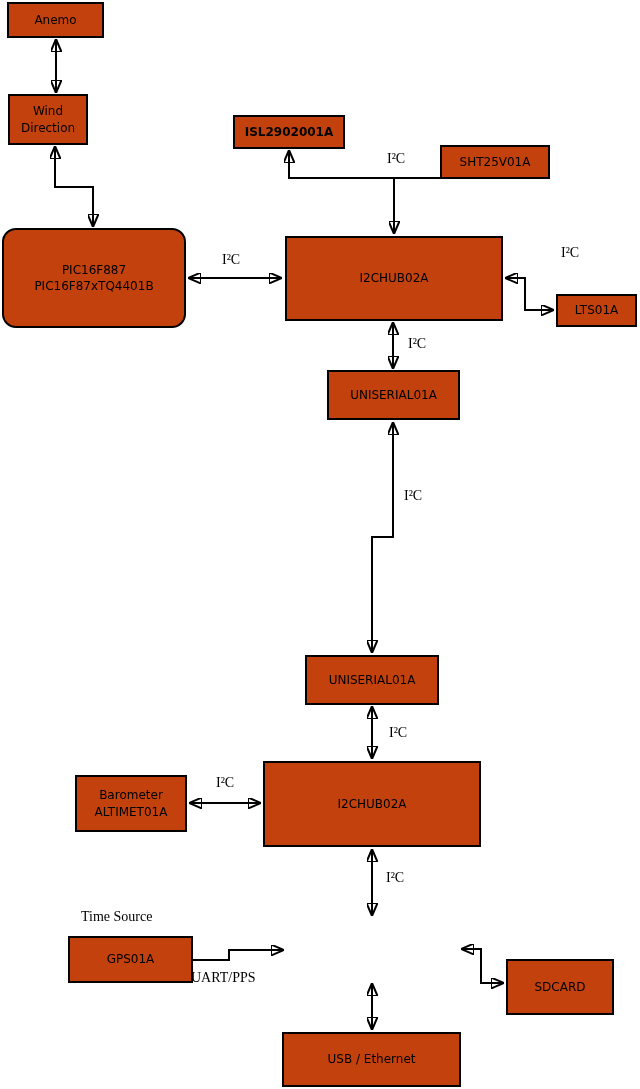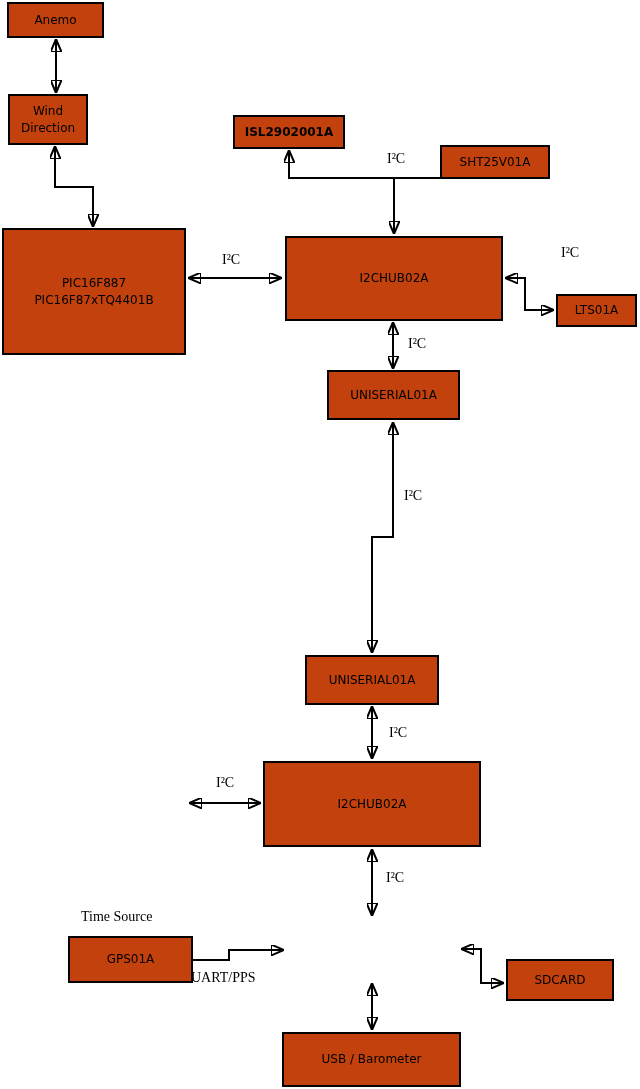--- a/index.html
+++ b/index.html
@@ -82,21 +82,21 @@
 
   <div class="node" style="left:7px; top:2px; width:97px; height:36px;">
     <span class="lbl">Anemo</span>
   </div>
 
   <div class="node" style="left:8px; top:94px; width:80px; height:51px;">
     <span class="lbl">Wind
 Direction</span>
   </div>
 
-  <div class="node" style="left:2px; top:228px; width:184px; height:127px;">
+  <div class="node" style="left:2px; top:228px; width:184px; height:100px;border-radius:14px;">
     <span class="lbl">PIC16F887
 PIC16F87xTQ4401B</span>
   </div>
 
   <div class="node" style="left:233px; top:115px; width:112px; height:34px;font-weight:bold;">
     <span class="lbl">ISL2902001A</span>
   </div>
 
   <div class="node" style="left:440px; top:131px; width:110px; height:34px;margin-top:14px;">
     <span class="lbl">SHT25V01A</span>
@@ -115,32 +115,36 @@
   </div>
 
   <div class="node" style="left:305px; top:655px; width:134px; height:50px;">
     <span class="lbl">UNISERIAL01A</span>
   </div>
 
   <div class="node" style="left:263px; top:761px; width:218px; height:86px;">
     <span class="lbl">I2CHUB02A</span>
   </div>
 
+  <div class="node" style="left:75px; top:775px; width:112px; height:57px;">
+    <span class="lbl">Barometer
+ALTIMET01A</span>
+  </div>
 
   <div class="node" style="left:68px; top:936px; width:125px; height:47px;">
     <span class="lbl">GPS01A</span>
   </div>
 
 
-  <div class="node" style="left:506px; top:959px; width:108px; height:42px;">
+  <div class="node" style="left:506px; top:959px; width:108px; height:56px;">
     <span class="lbl">SDCARD</span>
   </div>
 
   <div class="node" style="left:282px; top:1032px; width:179px; height:55px;">
-    <span class="lbl">USB / Barometer</span>
+    <span class="lbl">USB / Ethernet</span>
   </div>
 
   <div class="edge-label" style="left:222px; top:252px;">I²C</div>
 
   <div class="edge-label" style="left:387px; top:151px;">I²C</div>
 
   <div class="edge-label" style="left:561px; top:245px;">I²C</div>
 
   <div class="edge-label" style="left:408px; top:336px;">I²C</div>
 

